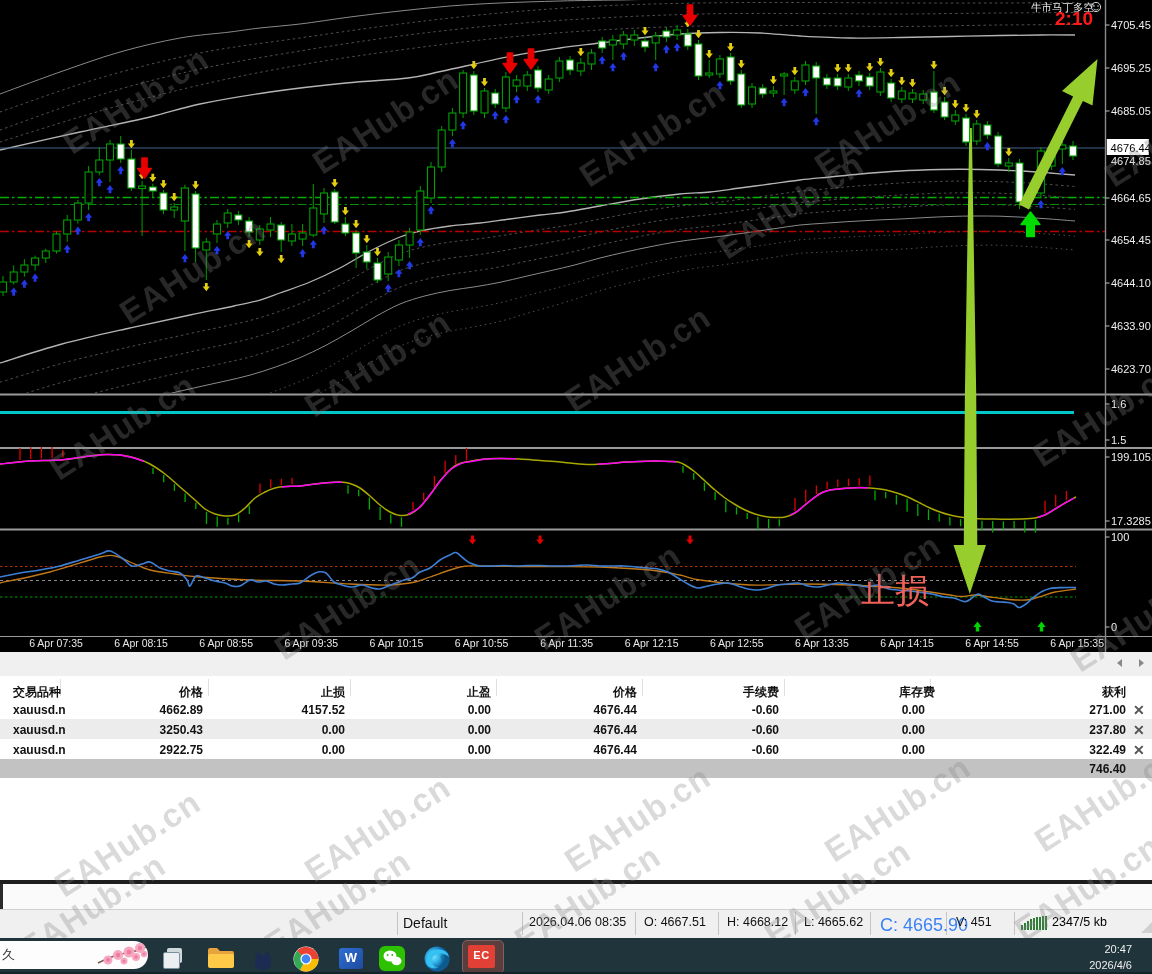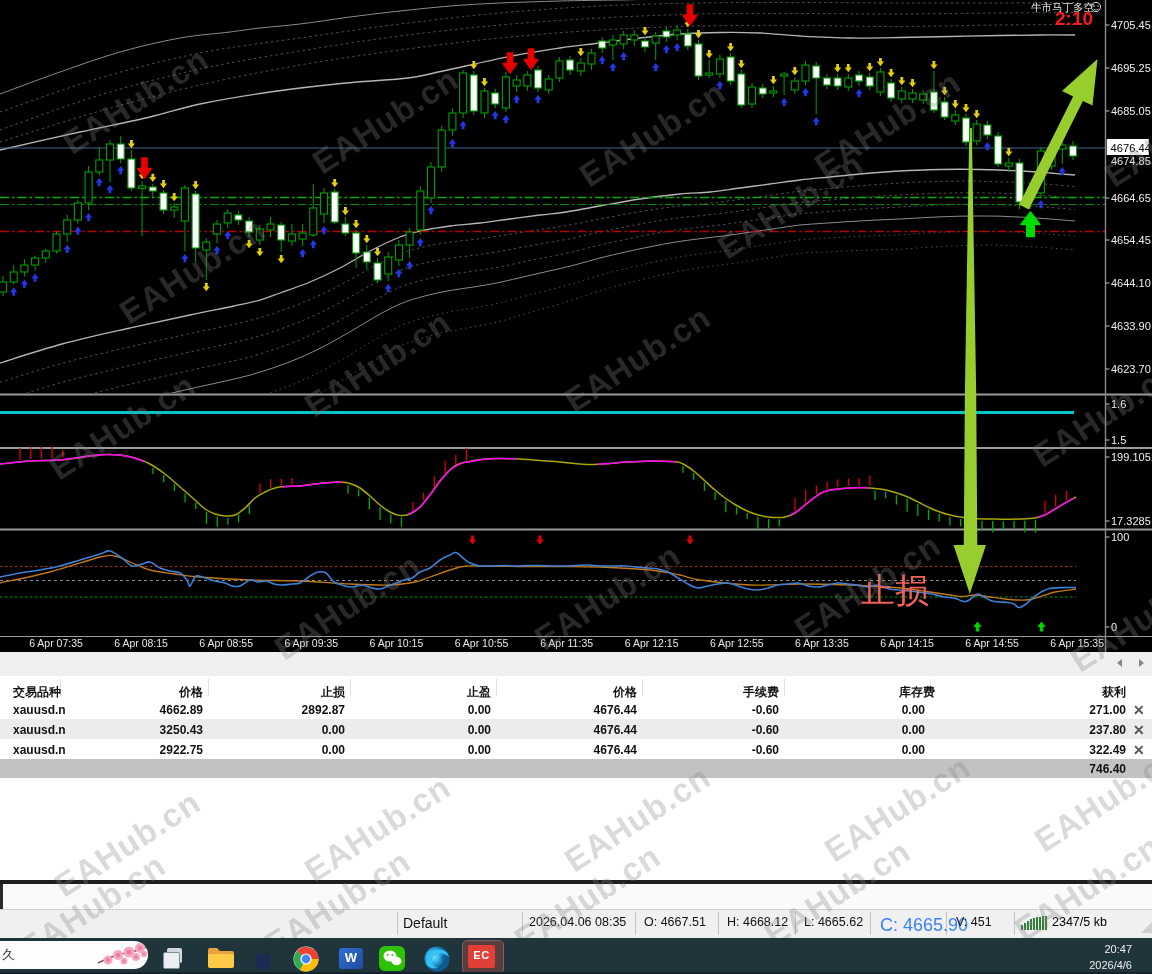--- a/index.html
+++ b/index.html
@@ -482,21 +482,21 @@
 <div class="cell" style="left:13px;top:684px;">交易品种</div>
 <div class="cell r" style="left:83px;top:684px;width:120px;">价格</div>
 <div class="cell r" style="left:225px;top:684px;width:120px;">止损</div>
 <div class="cell r" style="left:371px;top:684px;width:120px;">止盈</div>
 <div class="cell r" style="left:517px;top:684px;width:120px;">价格</div>
 <div class="cell r" style="left:659px;top:684px;width:120px;">手续费</div>
 <div class="cell r" style="left:815px;top:684px;width:120px;">库存费</div>
 <div class="cell r" style="left:1006px;top:684px;width:120px;text-align:right;">获利</div>
 <div class="cell" style="left:13px;top:703px;">xauusd.n</div>
 <div class="cell r" style="left:83px;top:703px;width:120px;">4662.89</div>
-<div class="cell r" style="left:225px;top:703px;width:120px;">2892.87</div>
+<div class="cell r" style="left:225px;top:703px;width:120px;">4157.52</div>
 <div class="cell r" style="left:371px;top:703px;width:120px;">0.00</div>
 <div class="cell r" style="left:517px;top:703px;width:120px;">4676.44</div>
 <div class="cell r" style="left:659px;top:703px;width:120px;">-0.60</div>
 <div class="cell r" style="left:805px;top:703px;width:120px;">0.00</div>
 <div class="cell r" style="left:1006px;top:703px;width:120px;">271.00</div>
 <div class="cell" style="left:1133px;top:702px;font-size:14px;color:#555;">✕</div>
 <div class="cell" style="left:13px;top:723px;">xauusd.n</div>
 <div class="cell r" style="left:83px;top:723px;width:120px;">3250.43</div>
 <div class="cell r" style="left:225px;top:723px;width:120px;">0.00</div>
 <div class="cell r" style="left:371px;top:723px;width:120px;">0.00</div>

